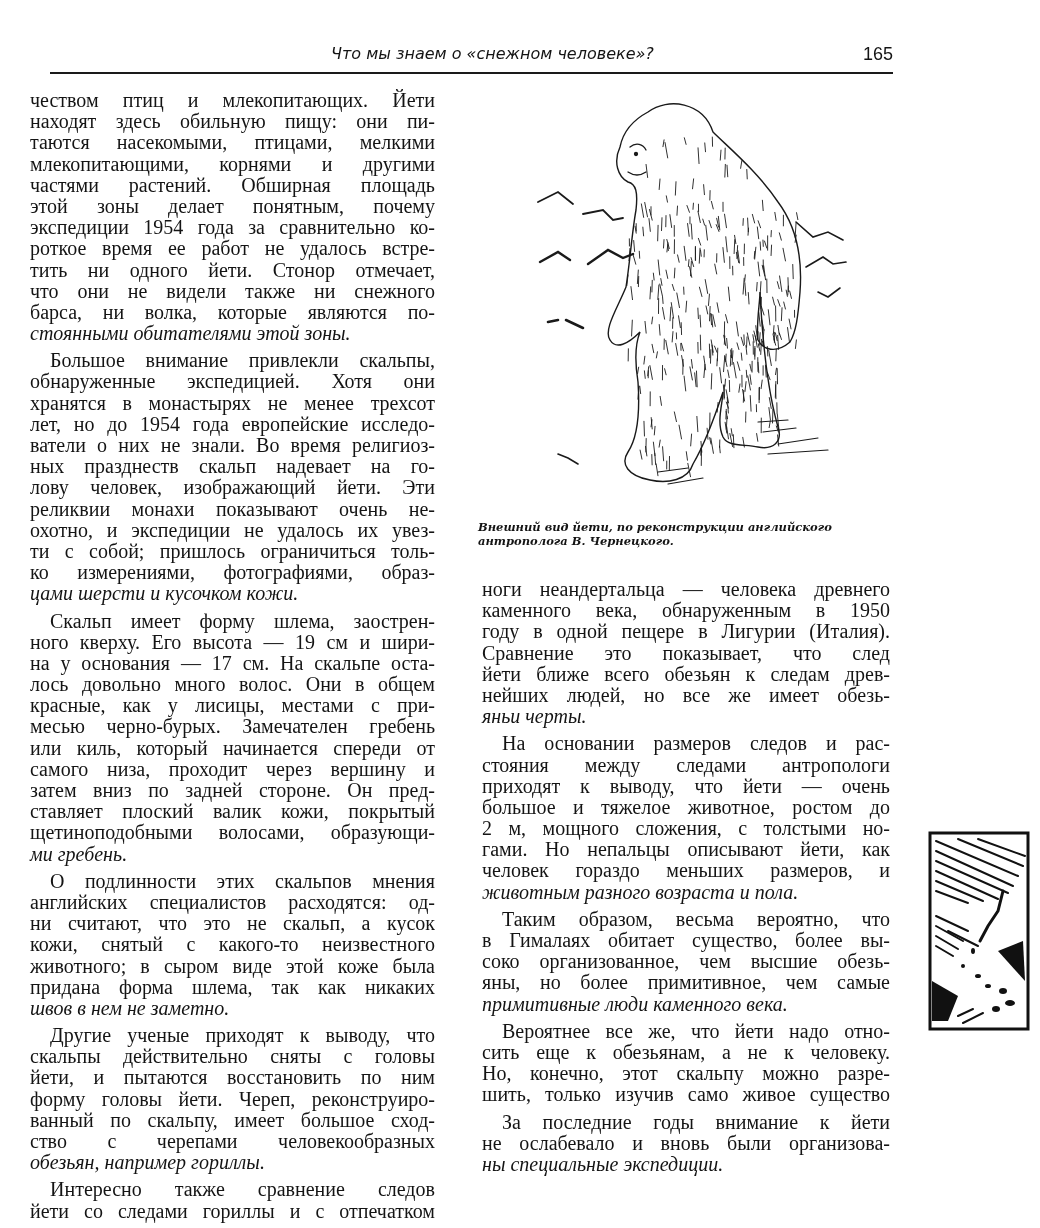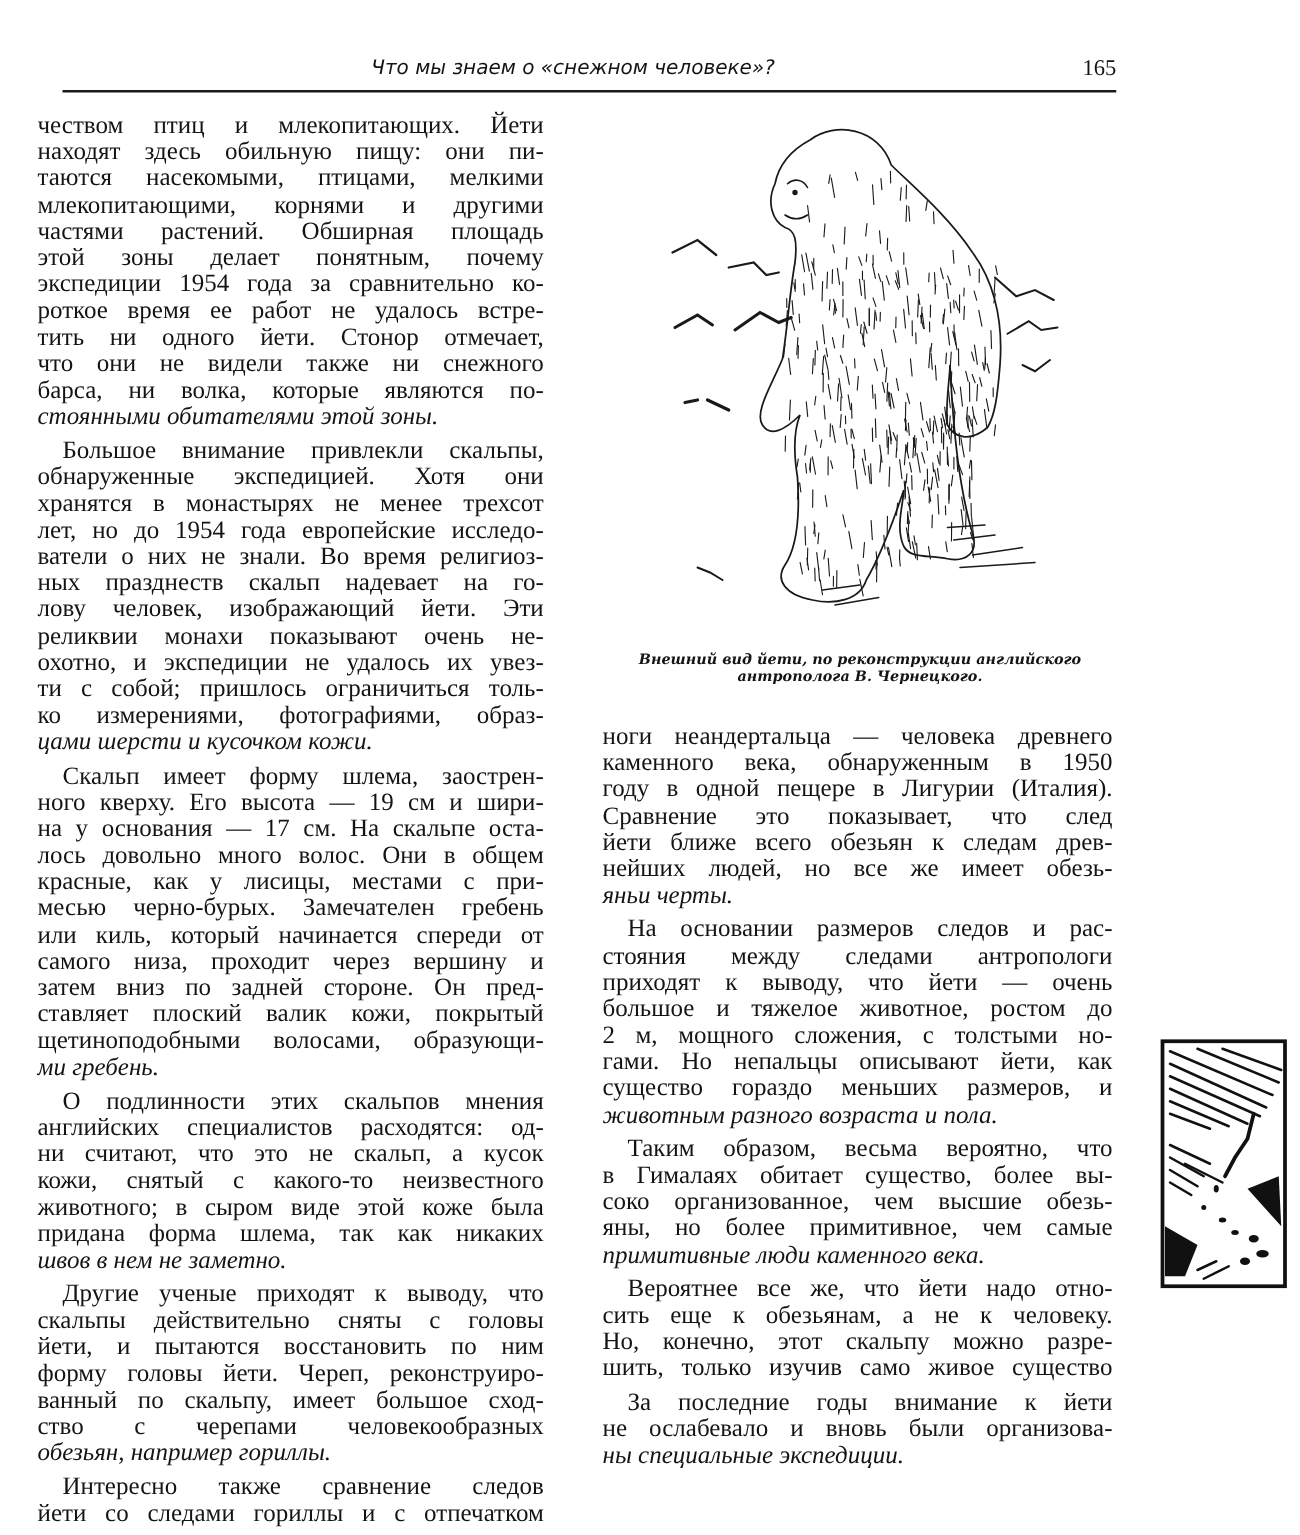--- a/index.html
+++ b/index.html
@@ -2,35 +2,35 @@
 <html><head>
 <meta charset="utf-8">
 <style>
   html, body { margin: 0; padding: 0; background: #ffffff; }
   body { width: 1040px; height: 1228px; position: relative; overflow: hidden; color: #141414; }
   .page { position: absolute; left: 0; top: 0; width: 1040px; height: 1228px; }
   .running-head {
     position: absolute; left: 50px; top: 44px; width: 843px; height: 24px;
     font-family: "DejaVu Sans", sans-serif; font-style: italic; font-size: 16px;
   }
-  .running-title { position: absolute; left: 247px; top: 0; }
-  .page-number { position: absolute; right: 0; top: 0; font-family: Liberation Serif, serif; font-style: normal; font-size: 18px; text-align: center; }
+  .running-title { position: absolute; left: 281px; top: 0; }
+  .page-number { position: absolute; right: 0; top: 0; font-family: Liberation Sans, sans-serif; font-style: normal; font-size: 18px; text-align: center; }
   .head-rule { position: absolute; left: 50px; top: 72px; width: 843px; height: 2px; background: #1a1a1a; }
 
   .col { position: absolute; font-family: "Liberation Serif", serif; font-size: 20px; line-height: 21.2px; }
   .col-left { left: 30px; top: 90px; width: 405px; }
   .col-right { left: 482px; top: 579px; width: 408px; }
   .line { display: block; white-space: nowrap; text-align: justify; text-align-last: justify; height: 21.2px; }
   .line.last { text-align-last: left; font-style: italic; }
   .line.indent { padding-left: 20px; }
   .para-gap { height: 6px; }
 
   .figure { position: absolute; left: 528px; top: 92px; width: 340px; height: 410px; }
   .caption {
-    position: absolute; left: 478px; top: 520px; width: 420px; text-align: center;
+    position: absolute; left: 478px; top: 520px; width: 420px; 
     font-family: "DejaVu Serif", serif; font-style: italic; font-weight: bold; font-size: 11.5px; line-height: 14px;
   }
   .side-illustration { position: absolute; left: 928px; top: 831px; width: 102px; height: 200px; }
 </style>
 </head>
 <body>
 
 <div class="page">
 
   <div class="running-head">
@@ -504,21 +504,21 @@
         <span class="line last">яньи черты.</span>
       </div>
       <div class="para-gap"></div>
       <div>
         <span class="line indent">На основании размеров следов и рас-</span>
         <span class="line">стояния между следами антропологи</span>
         <span class="line">приходят к выводу, что йети — очень</span>
         <span class="line">большое и тяжелое животное, ростом до</span>
         <span class="line">2 м, мощного сложения, с толстыми но-</span>
         <span class="line">гами. Но непальцы описывают йети, как</span>
-        <span class="line">существо гораздо меньших размеров, и</span>
+        <span class="line">человек гораздо меньших размеров, и</span>
         <span class="line last">животным разного возраста и пола.</span>
       </div>
       <div class="para-gap"></div>
       <div>
         <span class="line indent">Таким образом, весьма вероятно, что</span>
         <span class="line">в Гималаях обитает существо, более вы-</span>
         <span class="line">соко организованное, чем высшие обезь-</span>
         <span class="line">яны, но более примитивное, чем самые</span>
         <span class="line last">примитивные люди каменного века.</span>
       </div>

